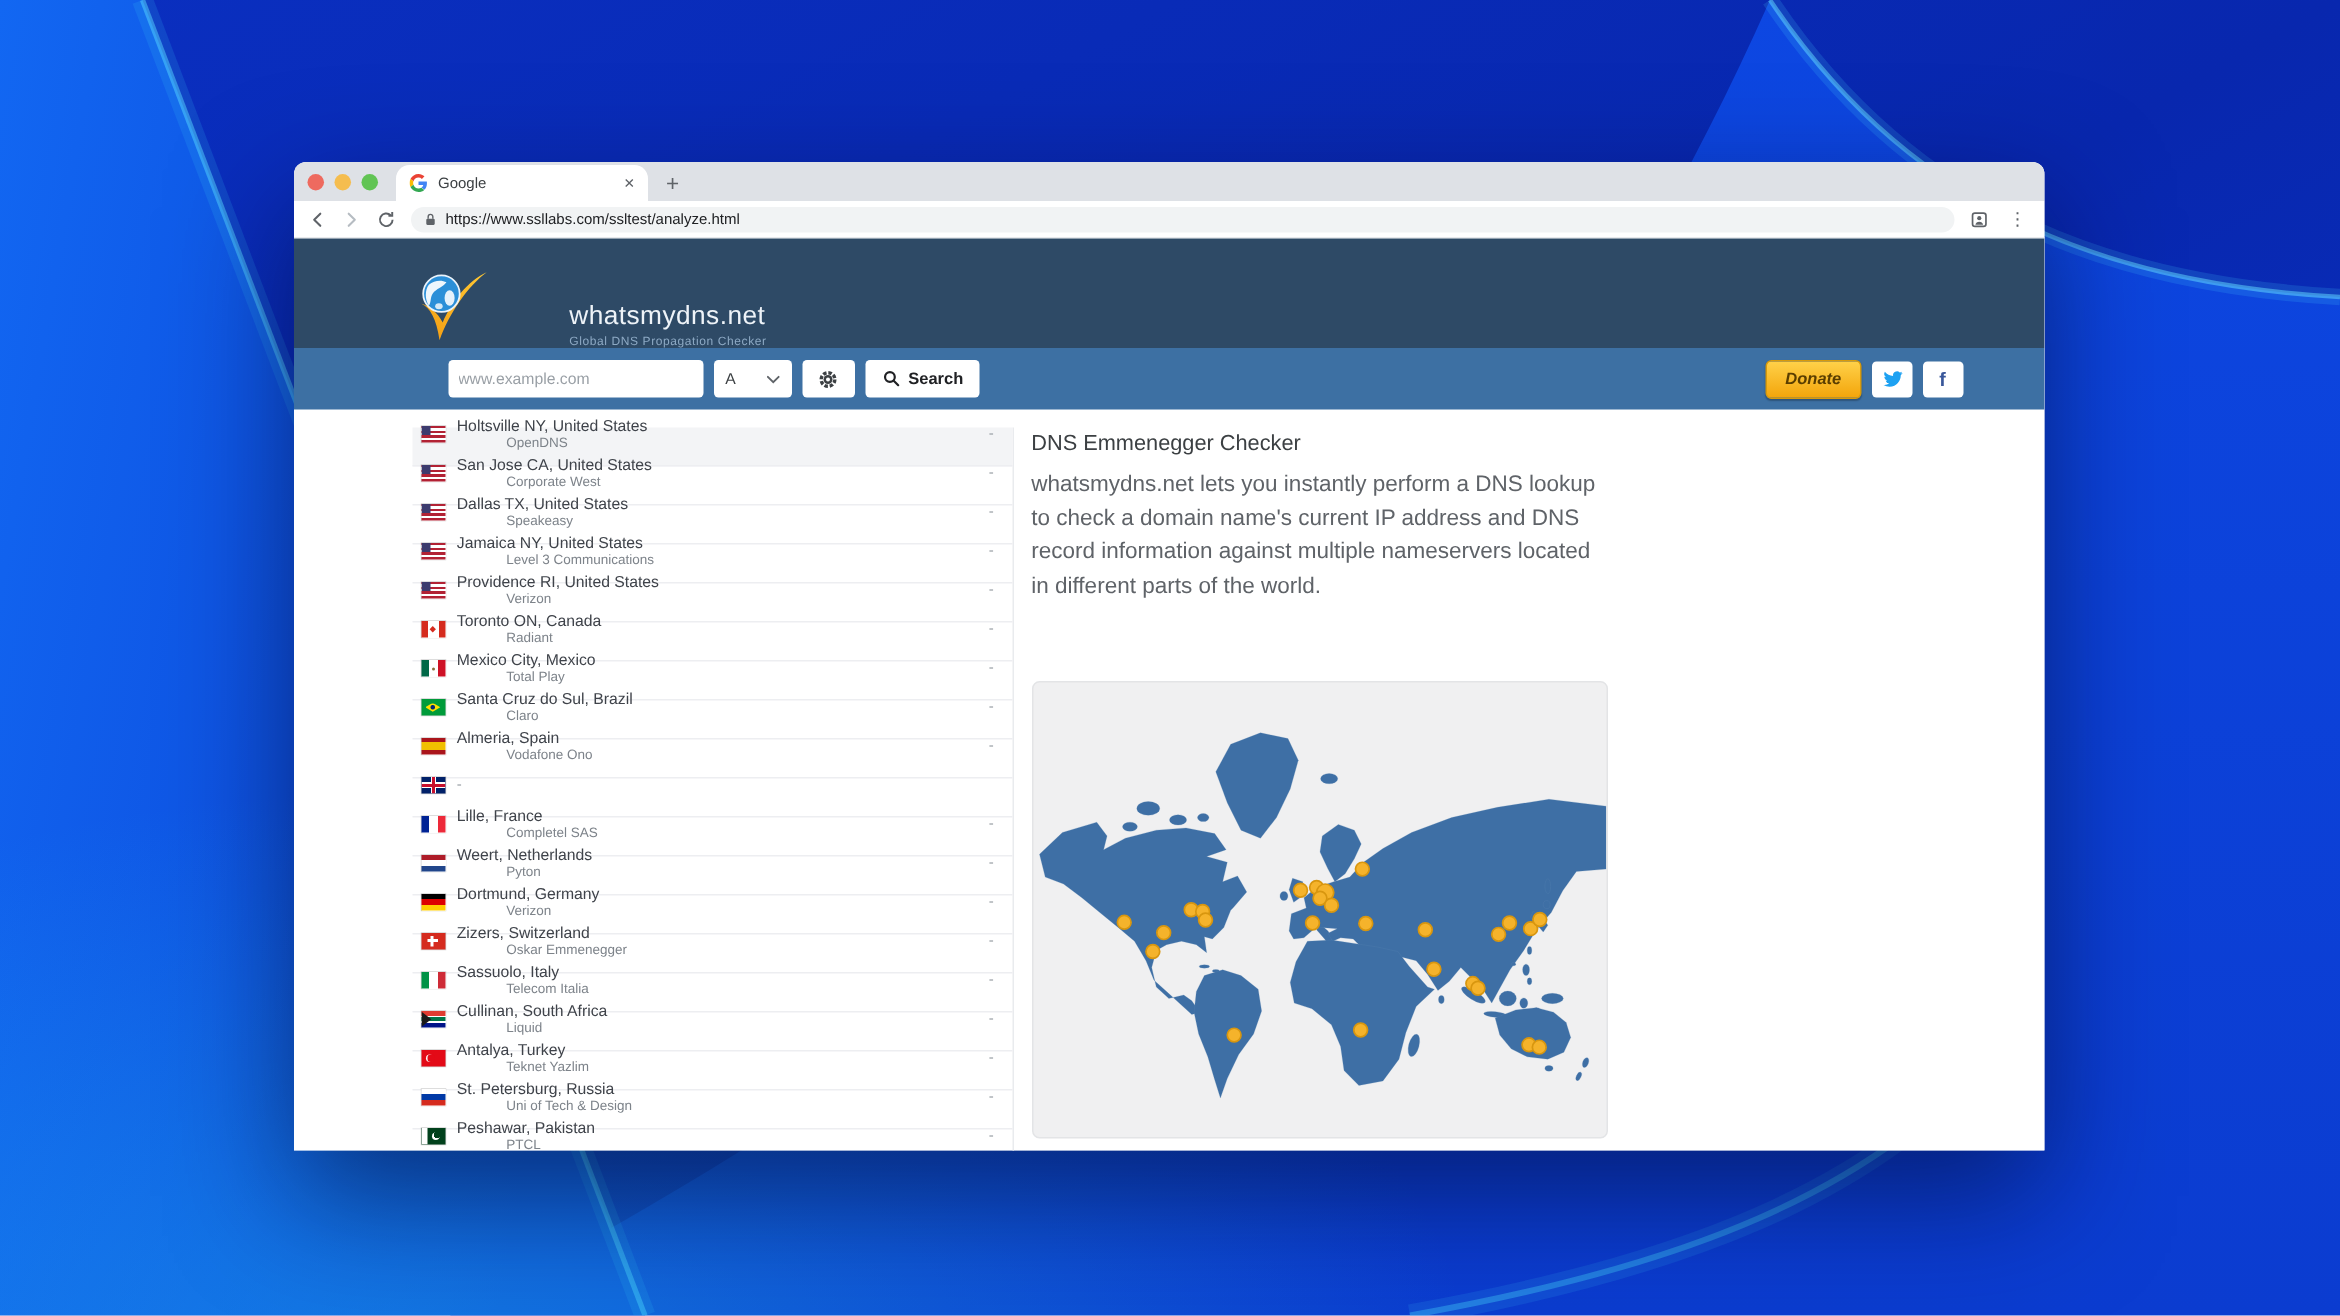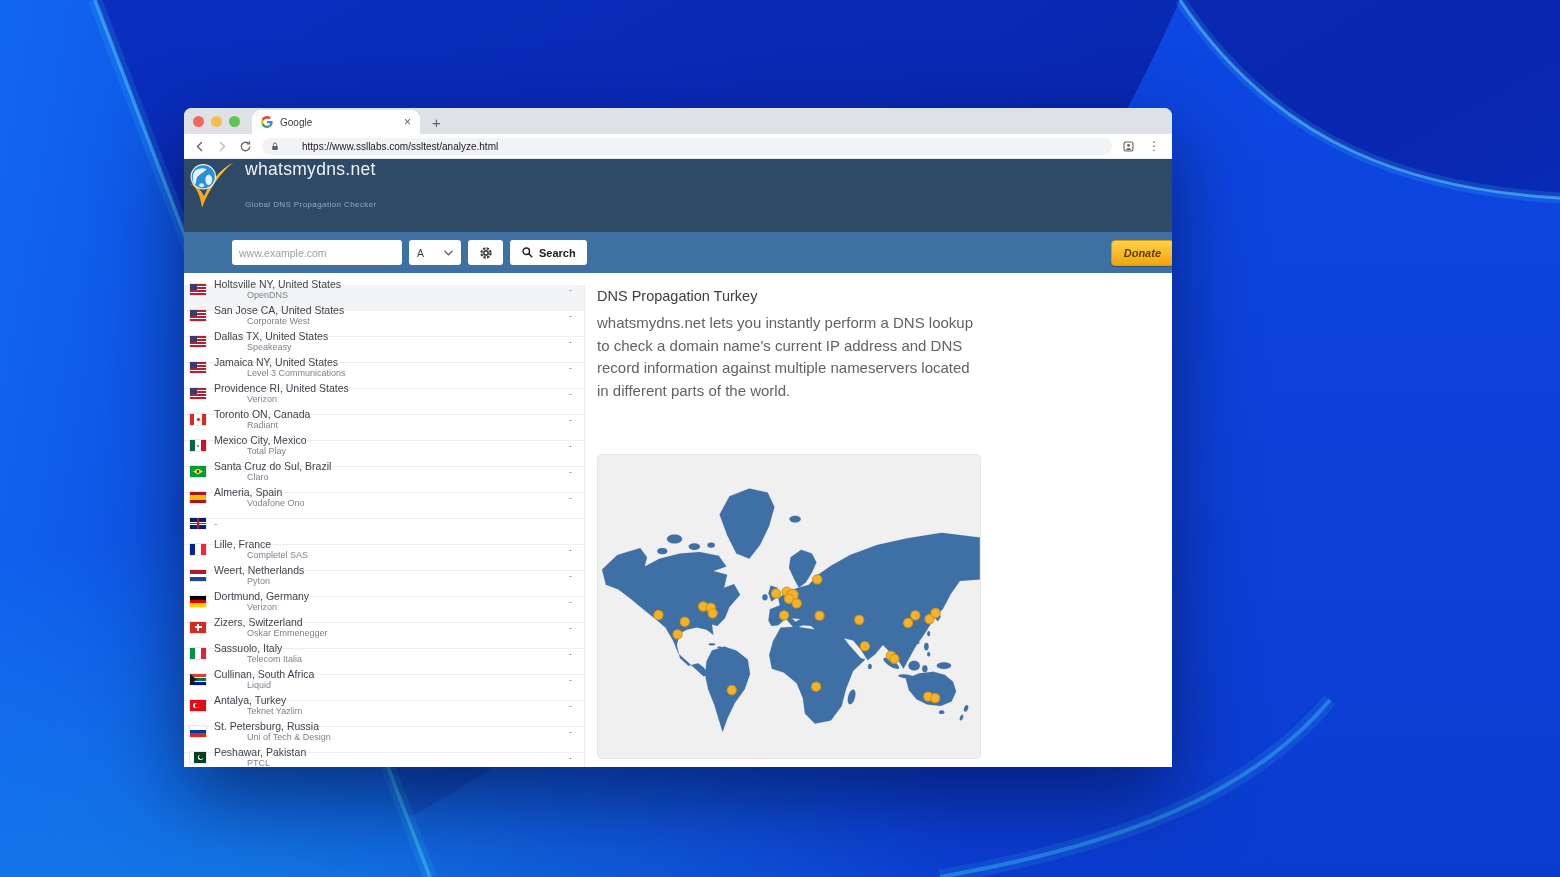--- a/index.html
+++ b/index.html
@@ -2,48 +2,48 @@
 <html><head>
 <meta charset="utf-8">
 <style>
   html,body{margin:0;padding:0;width:1560px;height:877px;overflow:hidden;
     font-family:"Liberation Sans",sans-serif;-webkit-font-smoothing:antialiased;}
   .stage{position:relative;width:1560px;height:877px;overflow:hidden;}
   .wallpaper{position:absolute;inset:0;}
   .wallpaper svg{display:block;width:100%;height:100%;}
 
   
-  .browser{position:absolute;left:184px;top:108px;width:988px;height:659px;
+  .browser{position:absolute;left:196px;top:108px;width:1167px;height:659px;
     border-radius:8px 8px 0 0;overflow:hidden;background:#fff;
     box-shadow:0 30px 80px rgba(2,8,45,.55);}
   .tabstrip{height:26px;background:#dee1e6;display:flex;align-items:flex-end;padding-left:9px;}
   .lights{display:flex;gap:7px;align-items:center;height:26px;margin-right:12px;}
   .light{width:11px;height:11px;border-radius:50%;}
   .light.red{background:#ee6a5f;}.light.yellow{background:#f5bd4f;}.light.green{background:#61c454;}
   .tab{width:150px;height:24px;background:#fff;border-radius:9px 9px 0 0;
     display:flex;align-items:center;padding:0 9px;gap:7px;}
   .tab-title{font-size:10px;color:#3c4043;flex:1;white-space:nowrap;overflow:hidden;}
   .tab-close{font-size:12px;color:#5f6368;line-height:1;}
   .newtab{margin-left:4px;height:24px;display:flex;align-items:center;padding:0 8px;
     color:#5f6368;font-size:15px;}
   .toolbar{height:24px;background:#fff;display:flex;align-items:center;padding:0 9px;gap:10px;
     border-bottom:1px solid #e8eaed;}
   .navic{display:flex;align-items:center;}
   .urlbar{flex:1;height:17px;background:#f1f3f4;border-radius:9px;display:flex;
-    align-items:center;padding:0 4px 0 8px;gap:22px;}
+    align-items:center;padding:0 4px 0 8px;gap:5px;}
   .url{font-size:10px;color:#202124;white-space:nowrap;}
   .menu-dots{font-size:12px;color:#5f6368;padding:0 3px;}
 
   
   .page{height:608px;background:#fff;}
   .site-header{height:73px;background:#2e4a66;}
-  .inner{width:1010px;margin:0 auto;height:100%;display:flex;align-items:flex-start;}
+  .inner{width:1010px;margin:0 auto;height:100%;display:flex;align-items:flex-end;gap:44px;}
   .brand-block{margin-left:9px;}
   .brand{font-size:17.5px;color:#eef3f8;letter-spacing:.3px;}
-  .tagline{font-size:8px;color:#8da9c4;text-align:center;margin-top:20px;letter-spacing:.4px;}
+  .tagline{font-size:8px;color:#8da9c4;text-align:center;margin-top:2px;letter-spacing:.4px;}
 
   .searchbar{height:41px;background:#3d70a3;padding-left:48px;}
   .search-inner{width:1010px;margin:0 auto;height:100%;display:flex;align-items:center;gap:7px;}
   .query{width:156px;height:25px;border:none;border-radius:3px;padding:0 7px;font-size:10.5px;
     color:#333;outline:none;}
   .query::placeholder{color:#9aa0a6;}
   .select{width:52px;height:25px;background:#fff;border-radius:3px;display:flex;align-items:center;
     justify-content:space-between;padding:0 8px;font-size:10.5px;color:#3c4043;box-sizing:border-box;}
   .btn-gear{width:35px;height:25px;background:#fff;border-radius:3px;display:flex;
     align-items:center;justify-content:center;}
@@ -453,21 +453,21 @@
     <span class="flag flag-pk"></span>
     <div class="names">
       <div class="city">Peshawar, Pakistan</div>
       <div class="provider">PTCL</div>
     </div>
     <span class="result">-</span>
   </div>
 </div>
 
         <div class="info">
-          <h1>DNS Propagation Turkey</h1>
+          <h1>DNS Emmenegger Checker</h1>
           <p>whatsmydns.net lets you instantly perform a DNS lookup to check a domain name's current IP address and DNS record information against multiple nameservers located in different parts of the world.</p>
           <div class="map-box">
             <svg viewBox="0 0 1000 794" preserveAspectRatio="xMidYMid meet">
               <g>
 
                 <path class="land" d="M20 340 L10 300 L50 262 L110 244 L128 268 L122 292 L160 272 L214 258 L266 254 L316 264 L336 292 L302 304 L338 314 L330 348 L356 338 L372 366 L348 394 L344 398 L332 428 L312 448 L298 444 L302 472 L284 458 L258 452 L232 458 L214 468 L206 498 L214 532 L236 552 L262 546 L276 556 L290 576 L276 580 L254 560 L232 540 L210 520 L196 486 L176 452 L150 430 L118 404 L84 376 L52 352 Z"></path>
                 <path class="land" d="M318 156 L344 108 L396 88 L444 98 L462 136 L448 186 L424 236 L396 272 L362 258 L338 210 Z"></path>
                 <ellipse class="land" cx="200" cy="220" rx="20" ry="12"></ellipse>
                 <ellipse class="land" cx="252" cy="240" rx="15" ry="9"></ellipse>
                 <ellipse class="land" cx="168" cy="252" rx="13" ry="8"></ellipse>

